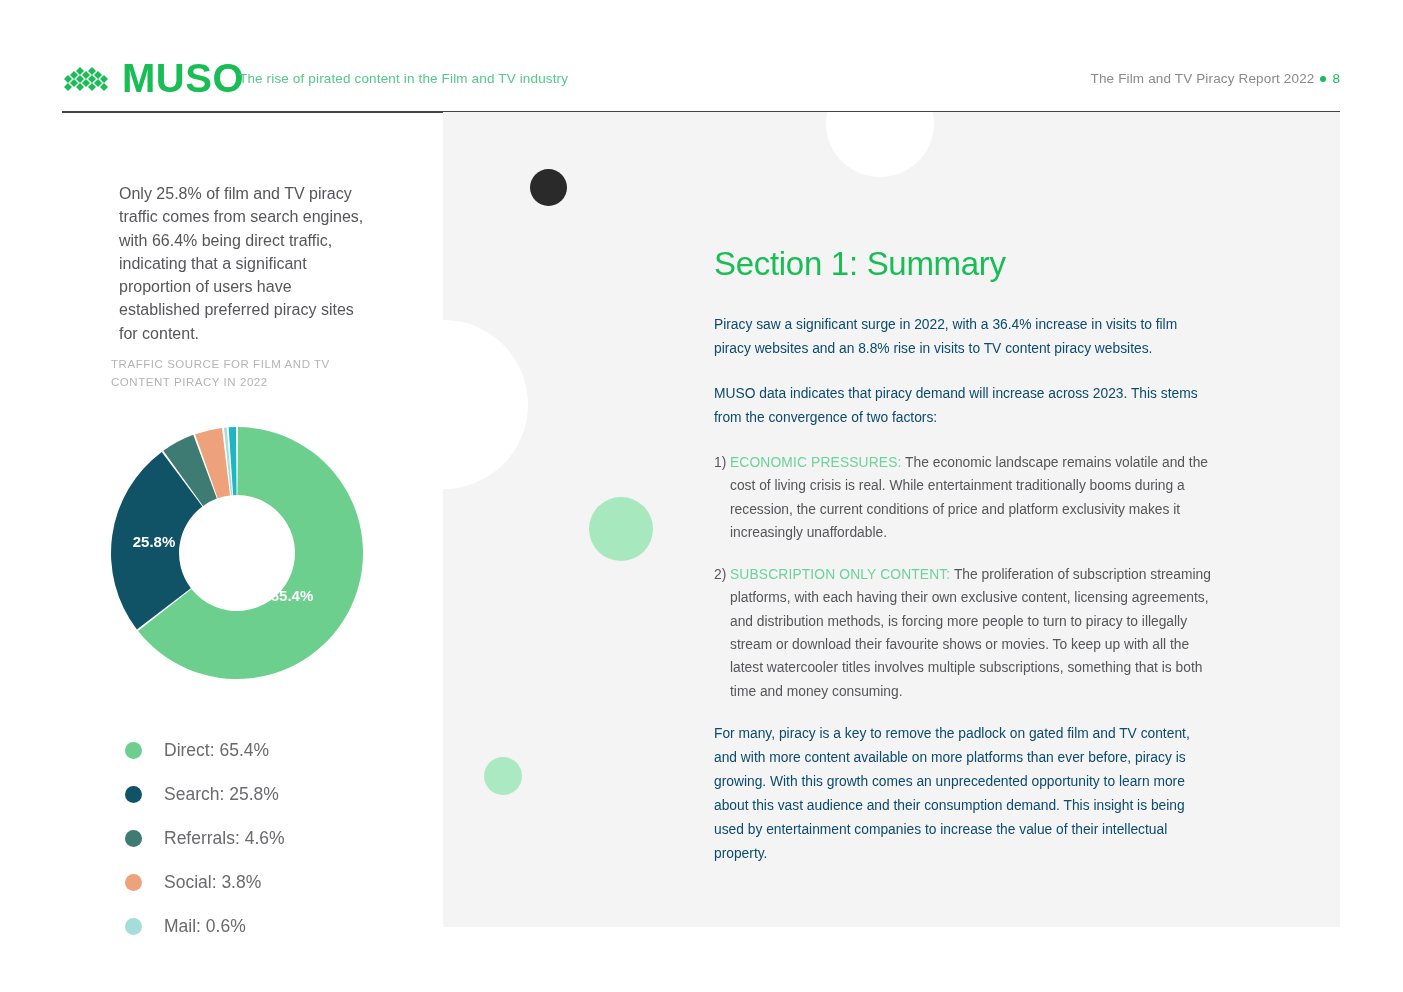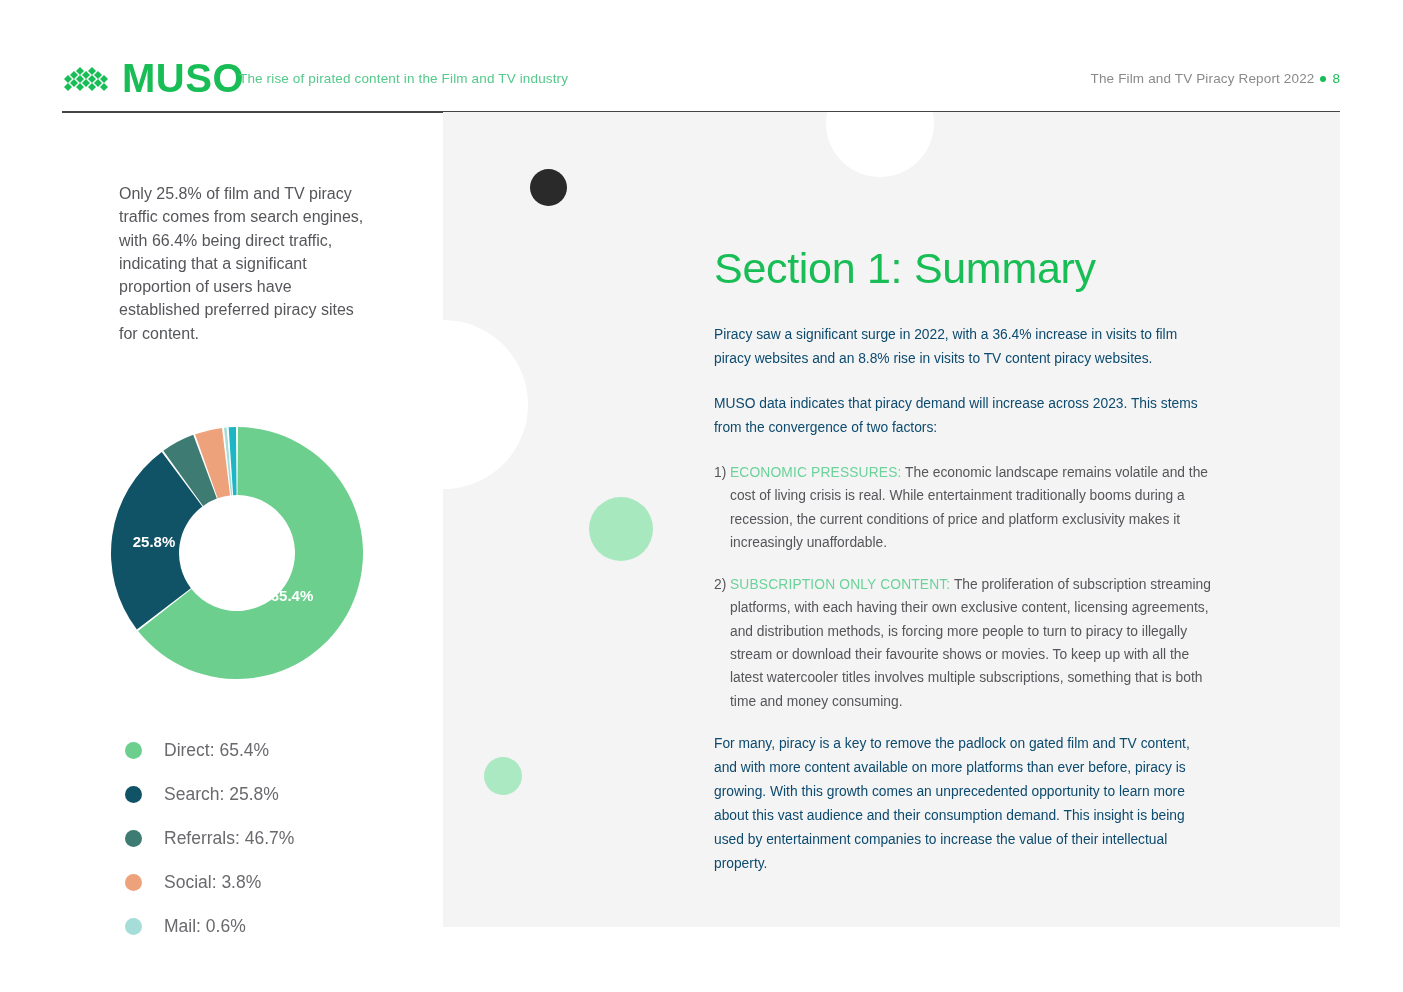--- a/index.html
+++ b/index.html
@@ -152,21 +152,21 @@
   #deco-white-left  { left: -84px; top: 208px;  width: 169px; height: 169px; background: #ffffff; }
   #deco-green-mid   { left: 146px; top: 385px;  width: 64px;  height: 64px;  background: #a8e8bf; }
   #deco-green-small { left: 41px;  top: 645px;  width: 38px;  height: 38px;  background: #aae9c1; }
 
   #panel-content {
     position: absolute;
     left: 271px; top: 135px;
     width: 500px;
   }
   #section-title {
-    font-size: 43px;
+    font-size: 33px;
     font-weight: 400;
     color: #18bd55;
     margin: 0 0 33px 0;
     letter-spacing: -0.3px;
     line-height: 1;
   }
   .body-para {
     font-size: 13.8px;
     line-height: 24px;
     color: #0c4a6e;
@@ -260,20 +260,21 @@
     <span id="report-title">The Film and TV Piracy Report 2022</span>
     <span id="page-dot"></span>
     <span id="page-number">8</span>
   </div>
 
   <div id="header-rule"></div>
 </div>
 
 <div id="left-col">
   <p id="intro-paragraph">Only 25.8% of film and TV piracy traffic comes from search engines, with 66.4% being direct traffic, indicating that a significant proportion of users have established preferred piracy sites for content.</p>
+  <p id="chart-caption">TRAFFIC SOURCE FOR FILM AND TV CONTENT PIRACY IN 2022</p>
 </div>
 
 <div id="donut-wrap">
   <svg id="donut-svg" width="256" height="256" viewBox="0 0 256 256">
     <g id="donut-slices">
         <path d="M 128.98959151197764 2.003886136756506 A 126 126 0 1 1 29.06456916218373 206.02423037067186 L 82.45829374132268 163.91591556745215 A 58 58 0 1 0 128.45552625154525 70.00178885660219 Z" fill="#6ccf8e"></path>
         <path d="M 27.851223236319328 204.4605945094495 A 126 126 0 0 1 52.764454142224935 26.927686088213918 L 93.36776460515117 81.47464915171751 A 58 58 0 0 0 81.89976942624223 163.19614667895294 Z" fill="#115366"></path>
         <path d="M 54.36131067086069 25.758406536837924 A 126 126 0 0 1 84.22082161071421 9.850164877139619 L 107.84767978905892 73.61356795931823 A 58 58 0 0 0 94.10282554690411 80.93640935822698 Z" fill="#3d7b73"></path>
         <path d="M 86.08203948992107 9.177087282479619 A 126 126 0 0 1 112.992595037808 2.8969313074184555 L 121.09182946184814 70.41287314151009 A 58 58 0 0 0 108.70443087631287 73.30373859034776 Z" fill="#eda27c"></path>
         <path d="M 114.95948006075166 2.676638890771571 A 126 126 0 0 1 117.65305275502658 2.425557207249625 L 123.23711952215508 70.19589141286093 A 58 58 0 0 0 121.997220980346 70.311468695752 Z" fill="#a5ddd8"></path>
@@ -288,21 +289,21 @@
     <div class="legend-item">
       <span class="legend-swatch" style="background: rgb(108, 207, 142);"></span>
       <span class="legend-label">Direct: 65.4%</span>
     </div>
     <div class="legend-item">
       <span class="legend-swatch" style="background: rgb(17, 83, 102);"></span>
       <span class="legend-label">Search: 25.8%</span>
     </div>
     <div class="legend-item">
       <span class="legend-swatch" style="background: rgb(61, 123, 115);"></span>
-      <span class="legend-label">Referrals: 46.7%</span>
+      <span class="legend-label">Referrals: 4.6%</span>
     </div>
     <div class="legend-item">
       <span class="legend-swatch" style="background: rgb(237, 162, 124);"></span>
       <span class="legend-label">Social: 3.8%</span>
     </div>
     <div class="legend-item">
       <span class="legend-swatch" style="background: rgb(165, 221, 216);"></span>
       <span class="legend-label">Mail: 0.6%</span>
     </div>
   </div>

